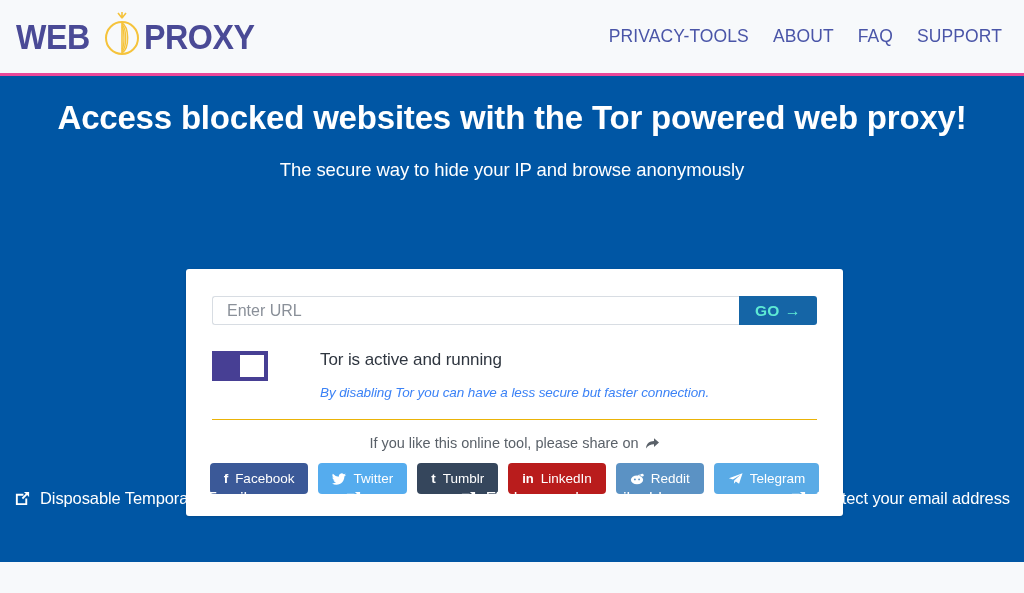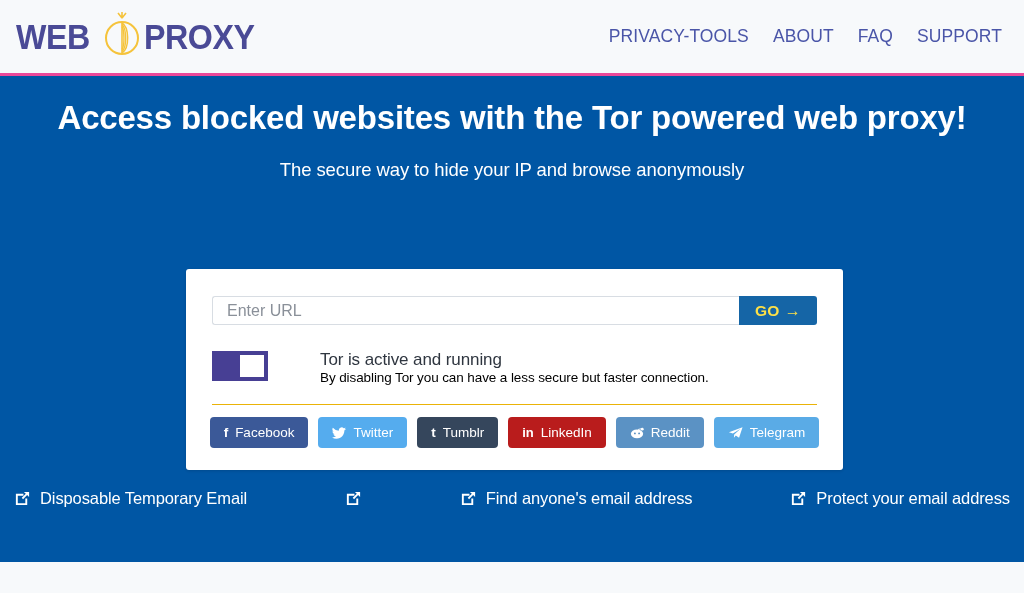--- a/index.html
+++ b/index.html
@@ -112,21 +112,21 @@
     color: #333a41;
     outline: none;
     background: #fff;
   }
   .url-input::placeholder { color: #8a9099; }
   .go-btn {
     width: 78px;
     background: #1565a6;
     border: none;
     border-radius: 0 3px 3px 0;
-    color: #fde047;
+    color: #5eead4;
     font-family: "Liberation Sans", sans-serif;
     font-size: 15.5px;
     font-weight: 700;
     letter-spacing: 0.3px;
     cursor: pointer;
     display: flex;
     align-items: center;
     justify-content: center;
     gap: 5px;
   }
@@ -161,23 +161,24 @@
   .toggle-text { margin-left: 52px; }
   .toggle-title {
     font-size: 17px;
     color: #2f3640;
     font-weight: 400;
     letter-spacing: -0.1px;
     line-height: 1.25;
   }
   .toggle-desc {
     font-size: 13.5px;
-    color: #000000;
-    margin-top: 0;
+    color: #3b82f6;
+    margin-top: 15px;
     letter-spacing: -0.1px;
+    font-style: italic;
   }
 
   
   .share-prompt {
     text-align: center;
     font-size: 14.5px;
     color: #5a6169;
     margin-top: 15px;
     display: flex;
     align-items: center;
@@ -289,20 +290,28 @@
     <div class="toggle-row">
       <div class="toggle">
         <div class="toggle-knob"></div>
       </div>
       <div class="toggle-text">
         <div class="toggle-title">Tor is active and running</div>
         <div class="toggle-desc">By disabling Tor you can have a less secure but faster connection.</div>
       </div>
     </div>
 
+    <div class="share-prompt">
+      <span>If you like this online tool, please share on</span>
+      <span class="share-icon">
+        <svg width="15" height="14" viewBox="0 0 15 14" aria-hidden="true">
+          <path d="M1 12.5 C1.6 7.4 4.6 5.2 9 5.1 L9 2.2 L14 6.6 L9 11 L9 8.2 C5.6 8.2 3.1 9.5 1 12.5 Z" fill="#5a6169"></path>
+        </svg>
+      </span>
+    </div>
 
     <div class="share-buttons">
       <button class="share-btn" style="background:#3b5998">
         <span class="sb-icon">f</span>
         <span>Facebook</span>
       </button>
       <button class="share-btn" style="background:#55acee">
         <span class="sb-icon">
           <svg width="14" height="12" viewBox="0 0 16 13" aria-hidden="true">
             <path fill="#fff" d="M16 1.6a6.4 6.4 0 0 1-1.9.5A3.2 3.2 0 0 0 15.5.3a6.5 6.5 0 0 1-2.1.8A3.3 3.3 0 0 0 7.8 4a9.3 9.3 0 0 1-6.8-3.4 3.3 3.3 0 0 0 1 4.4A3.2 3.2 0 0 1 .5 4.6 3.3 3.3 0 0 0 3.1 7.9a3.3 3.3 0 0 1-1.5.1 3.3 3.3 0 0 0 3 2.3A6.6 6.6 0 0 1 0 11.6a9.3 9.3 0 0 0 5 1.5c6 0 9.3-5 9.1-9.5A6.6 6.6 0 0 0 16 1.6z"></path>

